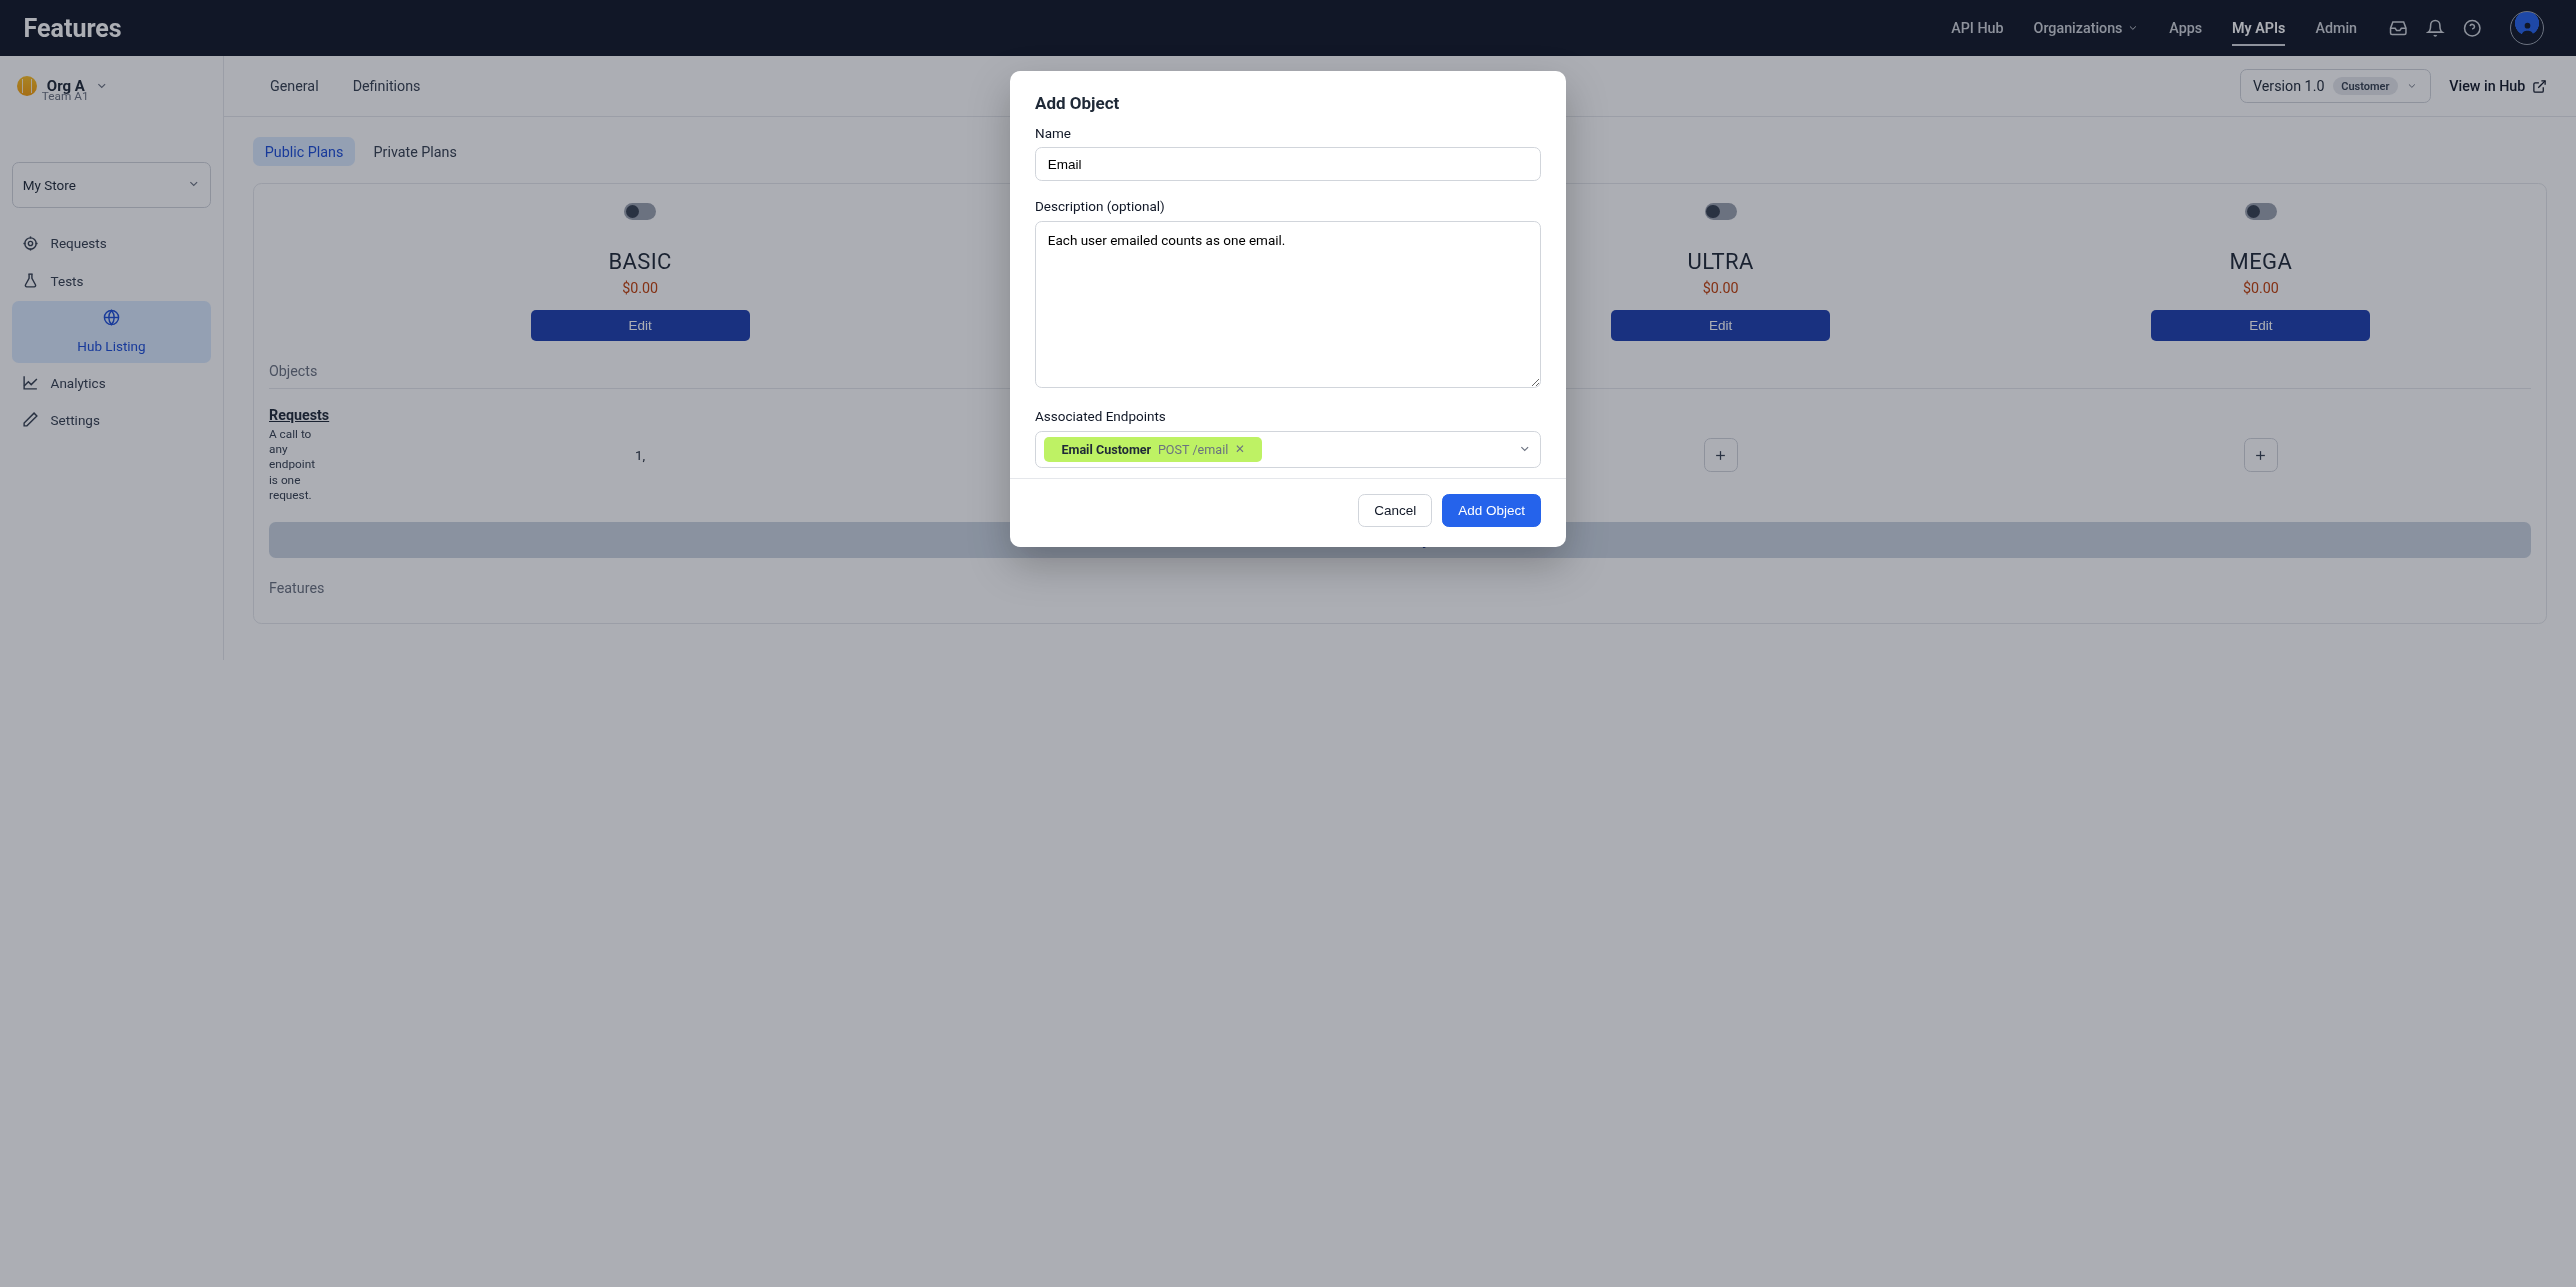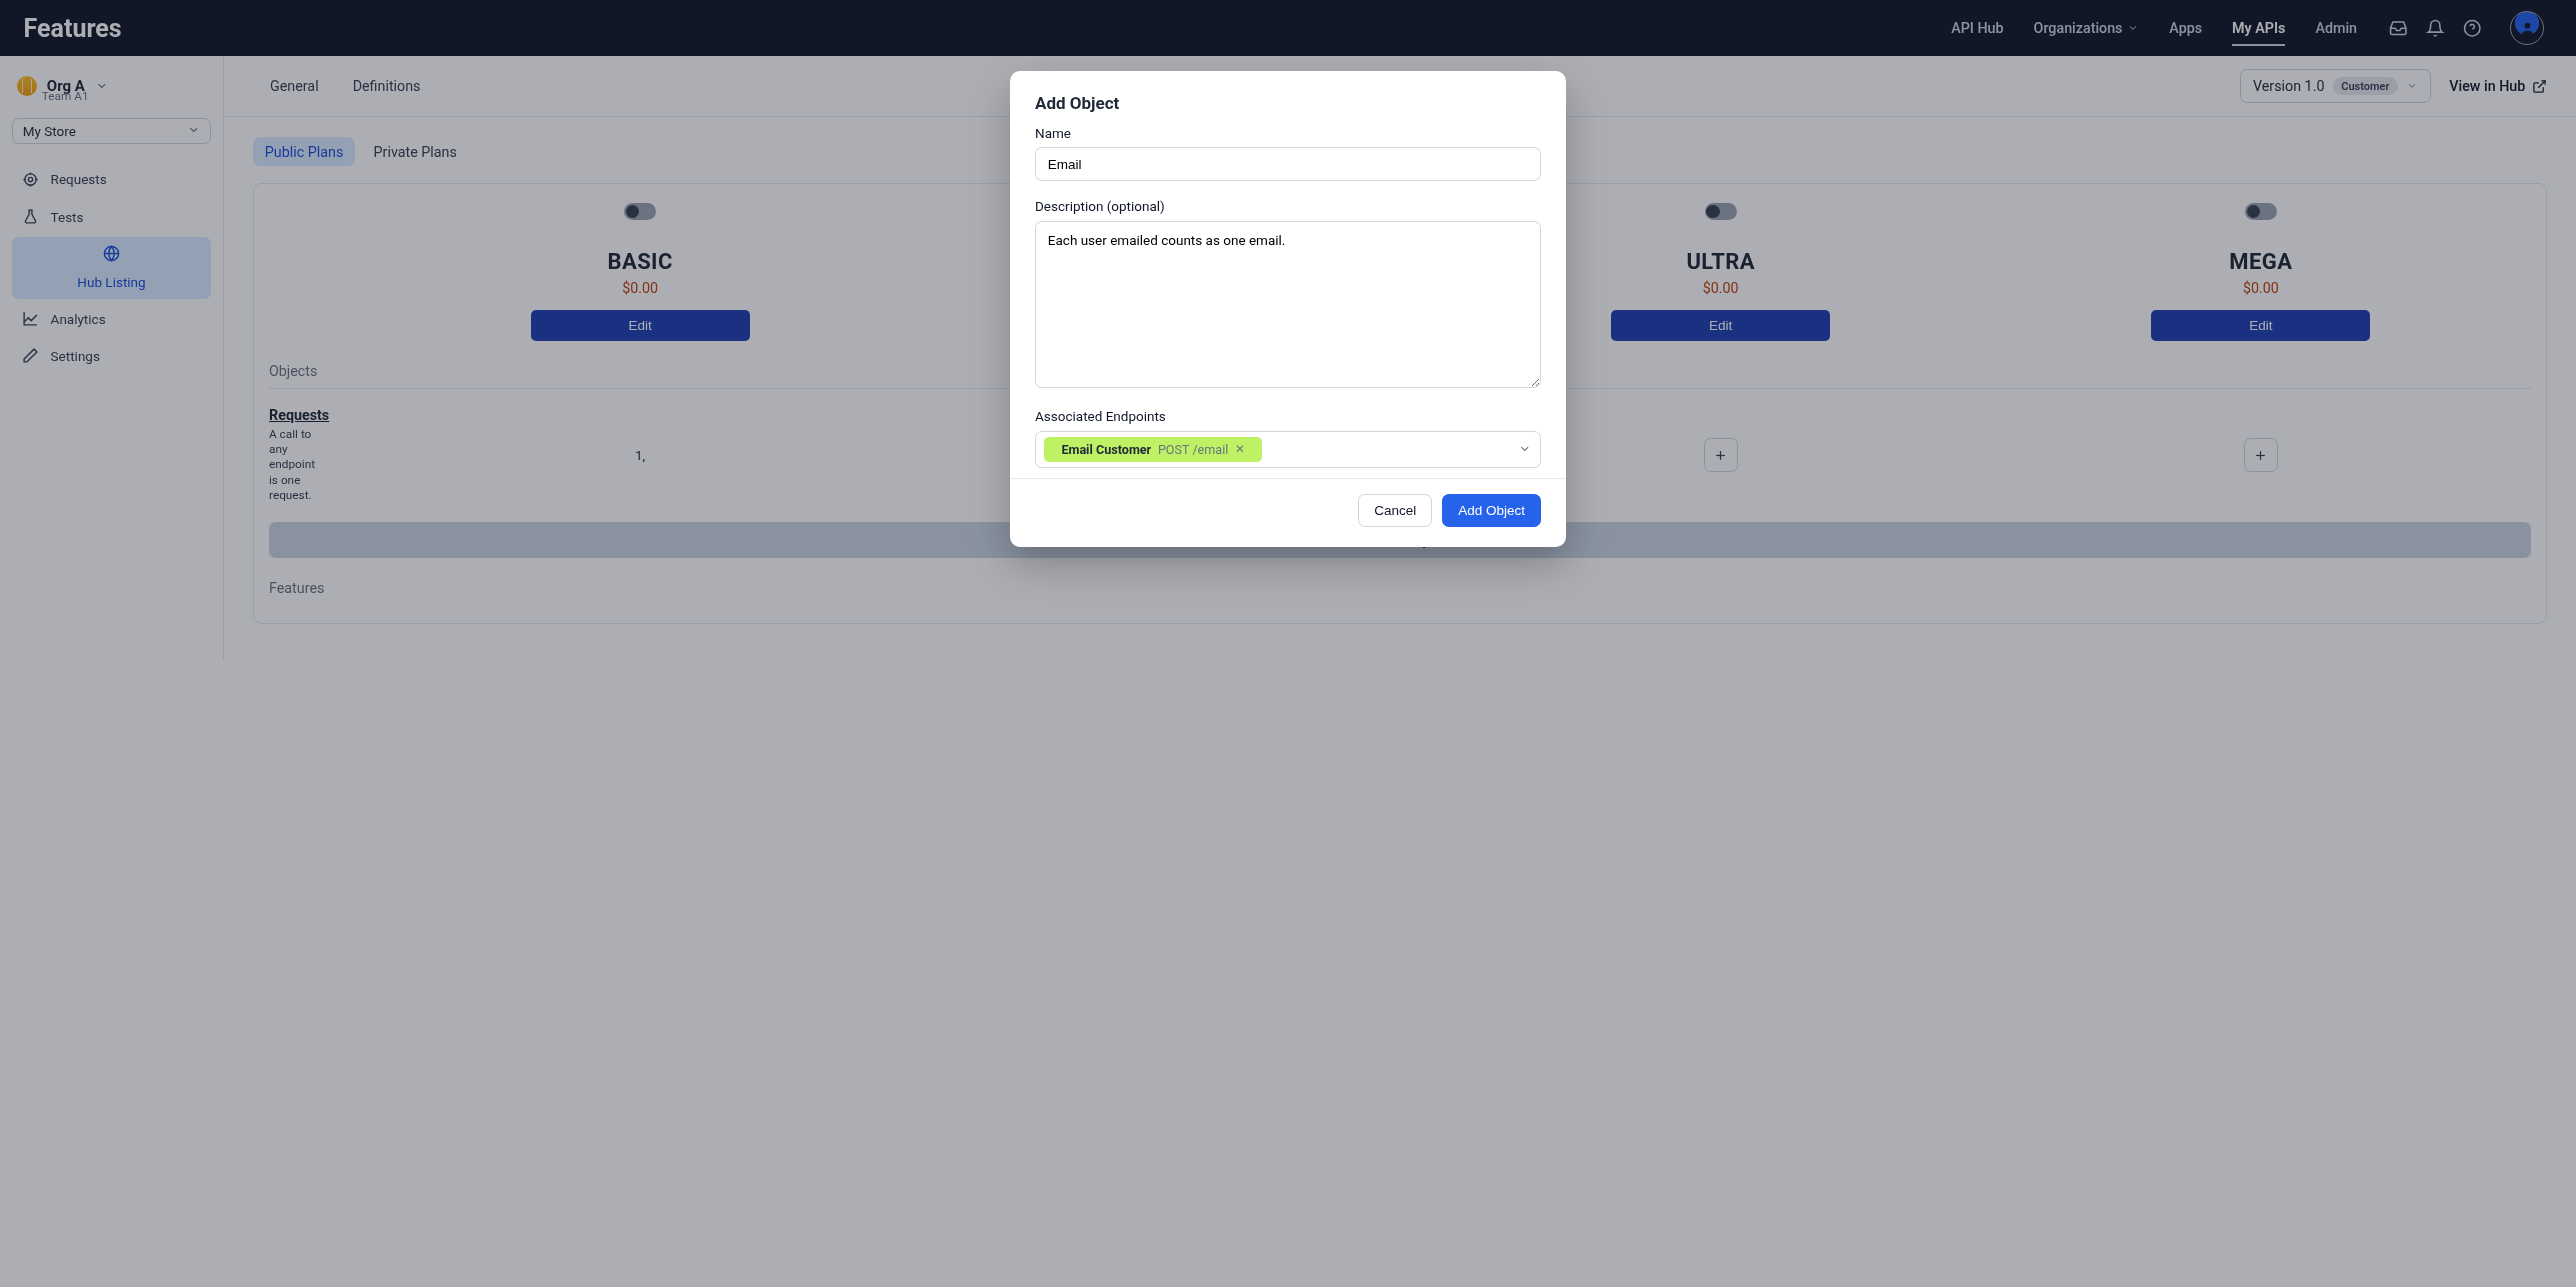--- a/index.html
+++ b/index.html
@@ -54,23 +54,24 @@
   .org-avatar{
     width:20px;height:20px;border-radius:50%;
     background:linear-gradient(180deg,#fbbf24,#f59e0b);
     position:relative;
   }
   .org-avatar::after{content:"";position:absolute;inset:3.4px 5px 3.4px 5px;border-left:1.7px solid rgba(255,255,255,.8);border-right:1.7px solid rgba(255,255,255,.8);}
   .org-name{ font-weight:700; font-size:15px;}
   .org-chev{ color:#6b7280;}
   .team-name{ color:#6b7280; font-size:11.8px; margin-left:30px; margin-top:-11.8px;}
   .store-select{
-    border:0.8px solid #d1d5db; border-radius:6.7px; padding:4px 10px;
+    border:0.8px solid #d1d5db; border-radius:6.7px; padding:14px 10px;
     display:flex; justify-content:space-between; cursor:pointer;
     font-size:13.5px;
+    margin-top:44px;
   }
   .navlist{ display:flex; flex-direction:column; gap:3.4px; margin-top:3.4px;}
   .navitem{
     display:flex; align-items:center; gap:11.8px; padding:8.4px 10px; border-radius:6.7px;
     color:#374151; cursor:pointer; font-size:13.5px;
   }
   .navitem.active{ background:#dbeafe; color:#1d4ed8;flex-direction:column;}
   .navitem .ico{ width:17px;height:17px;display:flex;align-items:center;justify-content:center;}
   
   .main { flex:1; overflow:auto;}
@@ -85,21 +86,21 @@
   .viewhub{ margin-left:18.5px; color:#111827; font-weight:500; display:flex; align-items:center; gap:6.7px; cursor:pointer; font-size:14.3px;}
   .content { padding: 20px 29px 34px;}
   .subtabs{ display:flex; gap:6.7px; margin-bottom: 17px;}
   .subtab{ padding:6.7px 11.8px; border-radius:6.7px; font-size:14.3px; color:#374151; cursor:pointer;}
   .subtab.active{ background:#dbeafe; color:#1d4ed8; font-weight:400;}
   .plans-card{ border:0.8px solid #e5e7eb; border-radius:8.4px; padding: 18.5px 15px;}
   .plans-grid{ display:grid; grid-template-columns: 101px repeat(4, 1fr); gap:0; align-items:start;}
   .plan-col{ display:flex; flex-direction:column; align-items:center; gap:6.7px; padding: 0 8.4px;}
   .toggle{ width:32px;height:17px;border-radius:842px;background:#9ca3af;position:relative;}
   .toggle.off::after{content:"";position:absolute;width:13.5px;height:13.5px;border-radius:50%;background:#374151;left:1.7px;top:1.7px;}
-  .plan-name{ font-size:22px; font-weight:700; letter-spacing:0.4px; margin-top:22px;}
+  .plan-name{ font-size:22px; font-weight:400; letter-spacing:0.4px; margin-top:22px;}
   .plan-price{ font-size:14.3px; color:#c2410c;}
   .btn-edit{ background:#1e40af; color:#fff; border:none; border-radius:5px; padding:8.4px 0; width: 100%; max-width:219px; font-size:13.5px; cursor:pointer; margin-top:6.7px;}
   .plus-box{ width:34px;height:34px;border:0.8px solid #d1d5db;border-radius:6.7px;display:flex;align-items:center;justify-content:center;color:#374151;cursor:pointer;}
   .section-label{ color:#6b7280; font-size:14.3px; margin: 22px 0 8.4px;}
   .objects-grid{ display:grid; grid-template-columns: 101px repeat(4, 1fr); border-top:0.8px solid #e5e7eb; padding-top:18.5px; align-items:center;}
   .obj-name{ font-weight:700; text-decoration: underline; font-size:14.3px;}
   .obj-desc{ font-size:11.8px; color:#374151; max-width:57px; line-height:1.3; margin-top:3.4px;}
   .obj-cell{ display:flex; justify-content:center;}
   .add-object-bar{
     margin-top:18.5px; background:#cbd5e1; color:#1e3a8a; border-radius:6.7px; padding:10px 0;

